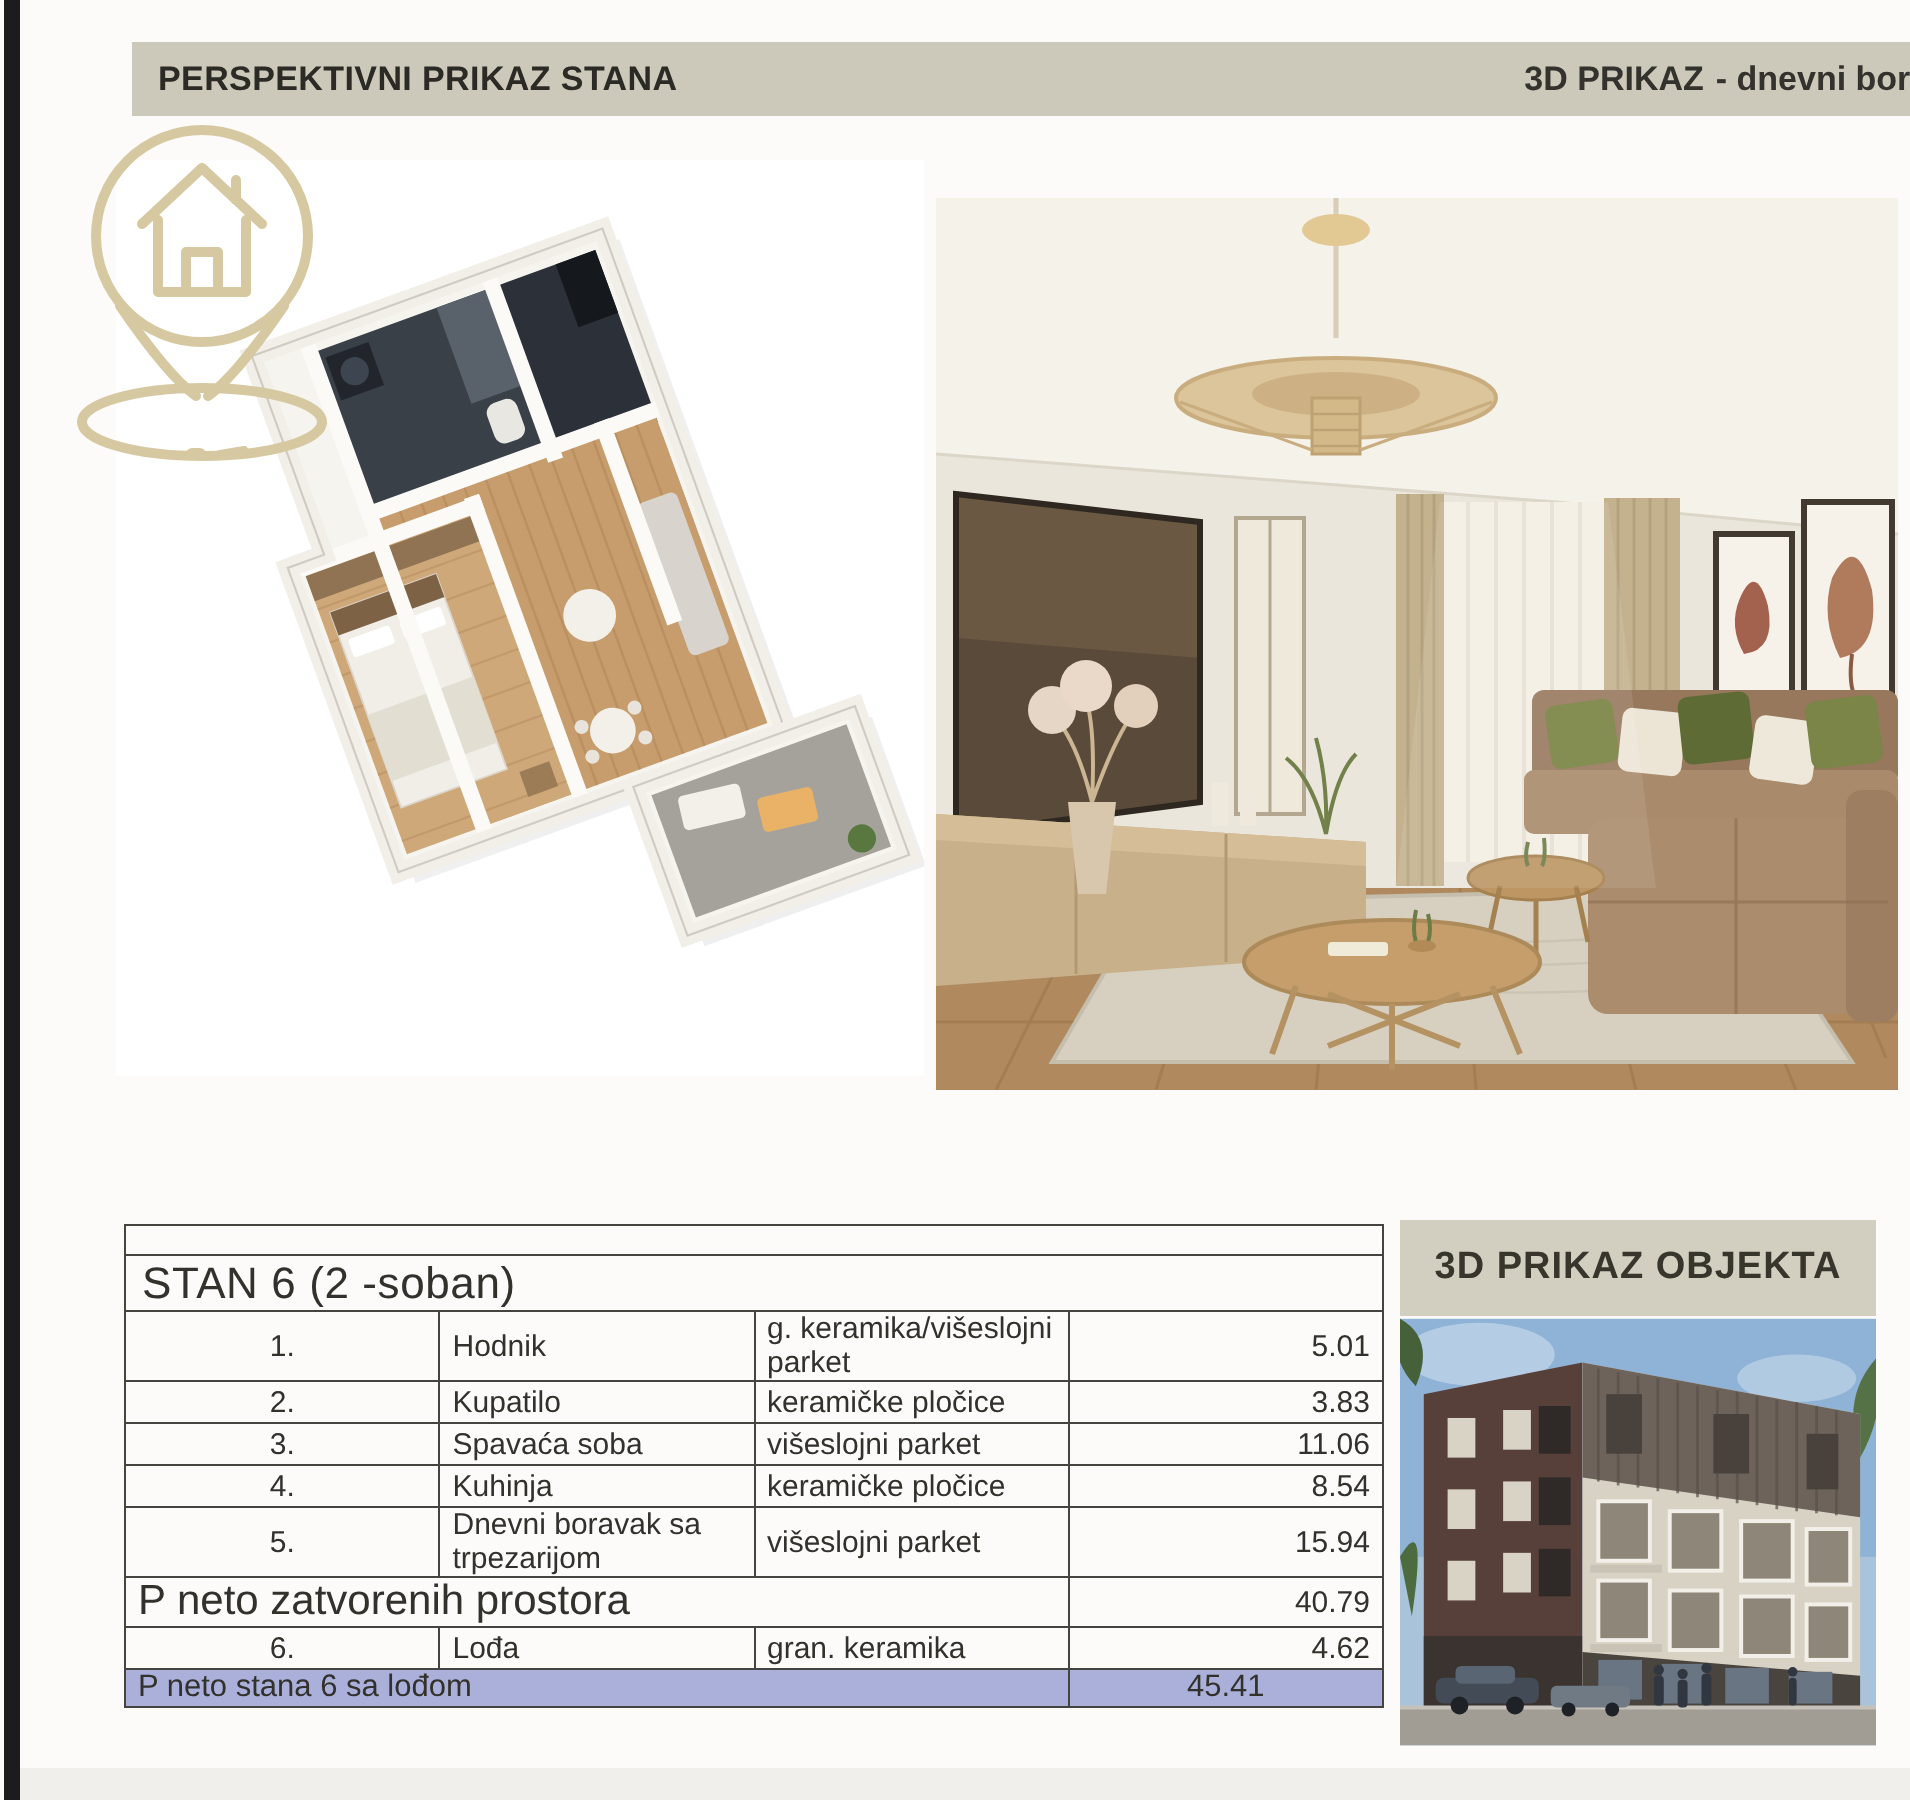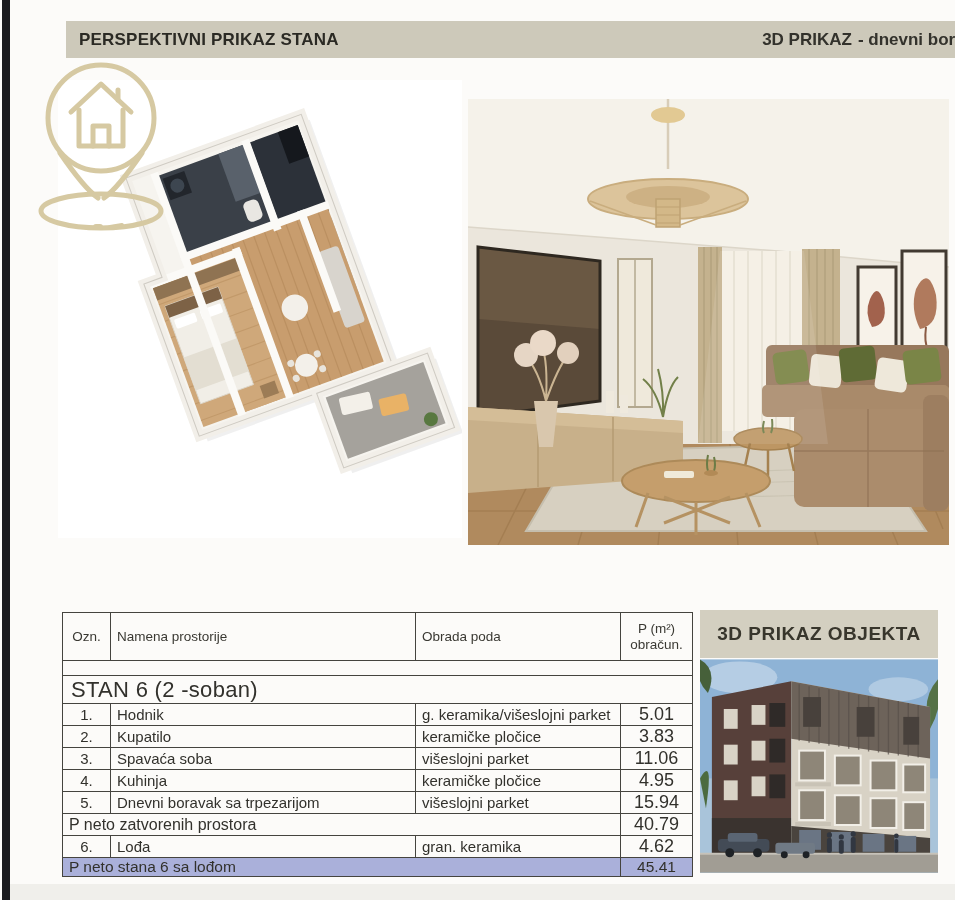--- a/index.html
+++ b/index.html
@@ -40,22 +40,22 @@
   table.areas td{border:1.4px solid #45443f;padding:0 6px;vertical-align:middle;box-sizing:border-box;}
   td.c-ozn{width:48px;text-align:center;}
   td.c-name{width:305px;text-align:left;}
   td.c-floor{width:205px;text-align:left;font-size:12.5px;}
   td.c-area{width:72px;text-align:center;}
   tr.hdr td{height:48px;font-size:13.5px;color:#3a3933;}
   tr.hdr .two-line{line-height:1.15;display:block;text-align:center;}
   tr.blank td{height:15px;}
   tr.section td{height:28px;font-size:22px;letter-spacing:.3px;padding-left:8px;}
   tr.data td{height:21px;font-size:15px;}
-  tr.data td.c-area, tr.sum td.c-area{font-size:18px;}
-  tr.sum td{height:22px;font-size:16px;}
+  tr.data td.c-area, tr.sum td.c-area{font-size:15px;text-align:right;}
+  tr.sum td{height:22px;font-size:21px;}
   tr.total td{height:18px;font-size:15.5px;background:#aab0da;}
 </style>
 </head>
 <body>
 
 <div class="page">
   <div class="left-strip"></div>
   <div class="bottom-band"></div>
 
   <div class="title-bar">
@@ -247,29 +247,20 @@
       <path d="M240,356 Q238,366 240,372 M246,358 Q248,366 246,372" stroke="#6c7c46" stroke-width="2" fill="none"></path>
       <ellipse cx="243" cy="374" rx="7" ry="3" fill="#b28a56"></ellipse>
 
       <polygon points="252,152 336,152 360,345 230,345" fill="#ffffff" opacity="0.10"></polygon>
     </svg>
   </div>
 
   <div class="table-wrap">
     <table class="areas">
       <tbody>
-          <tr class="hdr">
-        <td class="c-ozn">Ozn.</td>
-        <td class="c-name">Namena prostorije</td>
-        <td class="c-floor" style="font-size:13.5px;">Obrada poda</td>
-        <td class="c-area">
-          <span class="two-line">P (m²)</span>
-          <span class="two-line">obračun.</span>
-        </td>
-      </tr>
       <tr class="blank">
             <td colspan="4"></td>
           </tr>
       <tr class="section">
         <td colspan="4">STAN 6  (2 -soban)</td>
       </tr>
       <tr class="data">
         <td class="c-ozn">1.</td>
         <td class="c-name">Hodnik</td>
         <td class="c-floor">g. keramika/višeslojni parket</td>
@@ -284,21 +275,21 @@
       <tr class="data">
         <td class="c-ozn">3.</td>
         <td class="c-name">Spavaća soba</td>
         <td class="c-floor">višeslojni parket</td>
         <td class="c-area">11.06</td>
       </tr>
       <tr class="data">
         <td class="c-ozn">4.</td>
         <td class="c-name">Kuhinja</td>
         <td class="c-floor">keramičke pločice</td>
-        <td class="c-area">4.95</td>
+        <td class="c-area">8.54</td>
       </tr>
       <tr class="data">
         <td class="c-ozn">5.</td>
         <td class="c-name">Dnevni boravak sa trpezarijom</td>
         <td class="c-floor">višeslojni parket</td>
         <td class="c-area">15.94</td>
       </tr>
       <tr class="sum">
         <td colspan="3">P neto zatvorenih prostora</td>
         <td class="c-area">40.79</td>

